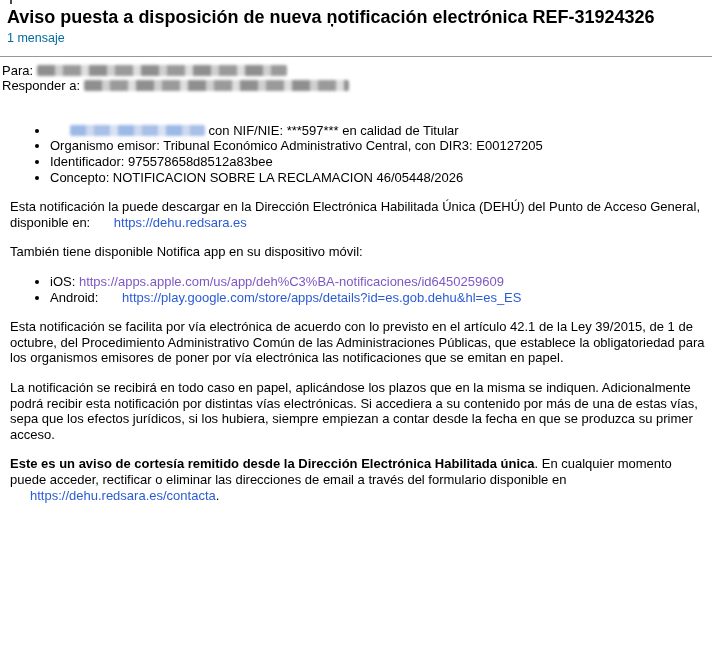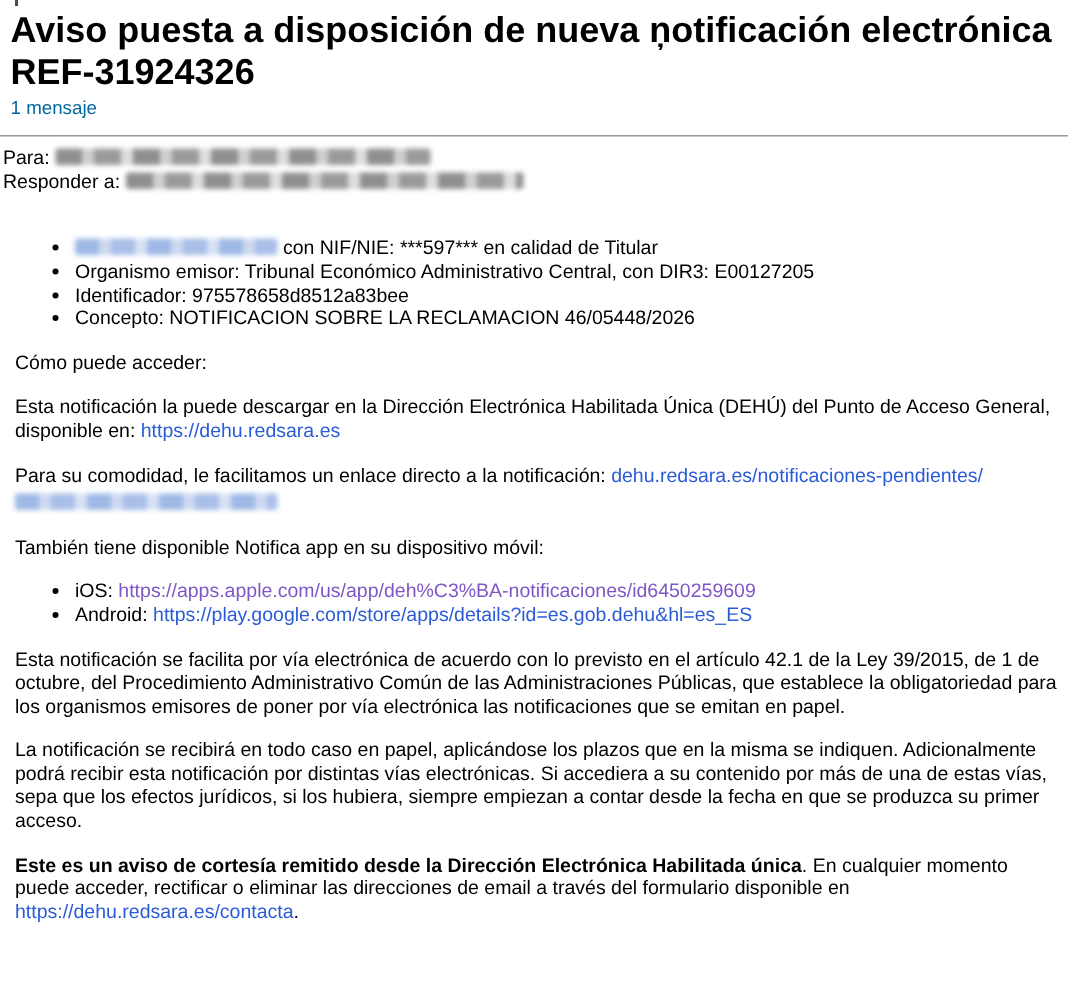--- a/index.html
+++ b/index.html
@@ -3,35 +3,35 @@
 <meta charset="utf-8">
 <style>
   html, body { margin:0; padding:0; }
   body {
     width:712px; height:656px; overflow:hidden; background:#ffffff;
     font-family:"Liberation Sans", sans-serif; font-size:13px; line-height:1.2; color:#000;
     position:relative;
   }
   .artifact { position:absolute; top:0; left:10px; width:2px; height:4px; background:#4a4a4a; }
 
-  h1.title { font-size:24px; line-height:1.15; font-weight:bold; margin:7px 8px 3px 7px; }
+  h1.title { font-size:18px; line-height:1.15; font-weight:bold; margin:7px 8px 3px 7px; }
   .msg-count { margin:0 0 0 7px; font-size:12.5px; color:#0369a1; }
 
   .rule { border:none; border-top:1px solid #989898; margin:10px 0 6px 0; }
 
   .sender { margin-left:2px; }
   .sender p { margin:0; line-height:1.2; }
   .sender .name { font-weight:bold; }
 
   .email-body { margin:29px 4px 0 10px; width:698px; }
   .email-body p { margin:14px 0; }
   .email-body ul { margin:7px 0 14px 0; padding-left:40px; }
   .email-body li { line-height:1.2; }
 
-  a.lnk { color:var(--link-blue,#2a5bd7); text-decoration:none; cursor:pointer; }
+  a.lnk { color:var(--link-blue,#2a5bd7); text-decoration:none; cursor:pointer;margin-left:20px; }
   a.lnk-visited { color:var(--link-visited-purple,#7e57c5); text-decoration:none; cursor:pointer; }
   b, strong { font-weight:bold; }
 
   .redact { display:inline-block; height:11px; border-radius:2px; filter:blur(1.6px); vertical-align:-1px; }
   .redact-gray { background:repeating-linear-gradient(90deg,#8f8f8f 0 18px,#cfcfcf 18px 26px,#9a9a9a 26px 44px,#dedede 44px 52px); }
   .redact-blue { background:repeating-linear-gradient(90deg,#9db9e6 0 16px,#cdd9f0 16px 24px,#a8bfe8 24px 40px,#d8e2f4 40px 48px); }
   .w265 { width:265px; } .w250 { width:250px; } .w135 { width:135px; } .w175 { width:175px; }
   .continuation { margin-top:3px; }
 </style>
 </head>
@@ -52,27 +52,23 @@
 <div class="email-body">
 
 
   <ul>
     <li><a class="lnk"><span class="redact redact-blue w135"></span></a><span> con NIF/NIE: ***597*** en calidad de Titular</span></li>
     <li>Organismo emisor: Tribunal Económico Administrativo Central, con DIR3: E00127205</li>
     <li>Identificador: 975578658d8512a83bee</li>
     <li>Concepto: NOTIFICACION SOBRE LA RECLAMACION 46/05448/2026</li>
   </ul>
 
-  <p>Cómo puede acceder:</p>
 
   <p><span>Esta notificación la puede descargar en la Dirección Electrónica Habilitada Única (DEHÚ) del Punto de Acceso General, disponible en: </span><a class="lnk">https://dehu.redsara.es</a></p>
 
-  <p><span>Para su comodidad, le facilitamos un enlace directo a la notificación: </span><a class="lnk">dehu.redsara.es/notificaciones-pendientes/</a>
-    <span class="continuation" style="display:block;"><a class="lnk"><span class="redact redact-blue w175"></span></a></span>
-  </p>
 
   <p>También tiene disponible Notifica app en su dispositivo móvil:</p>
 
   <ul>
     <li><span>iOS: </span><a class="lnk-visited">https://apps.apple.com/us/app/deh%C3%BA-notificaciones/id6450259609</a></li>
     <li><span>Android: </span><a class="lnk">https://play.google.com/store/apps/details?id=es.gob.dehu&amp;hl=es_ES</a></li>
   </ul>
 
 
   <p>Esta notificación se facilita por vía electrónica de acuerdo con lo previsto en el artículo 42.1 de la Ley 39/2015, de 1 de octubre, del Procedimiento Administrativo Común de las Administraciones Públicas, que establece la obligatoriedad para los organismos emisores de poner por vía electrónica las notificaciones que se emitan en papel.</p>

